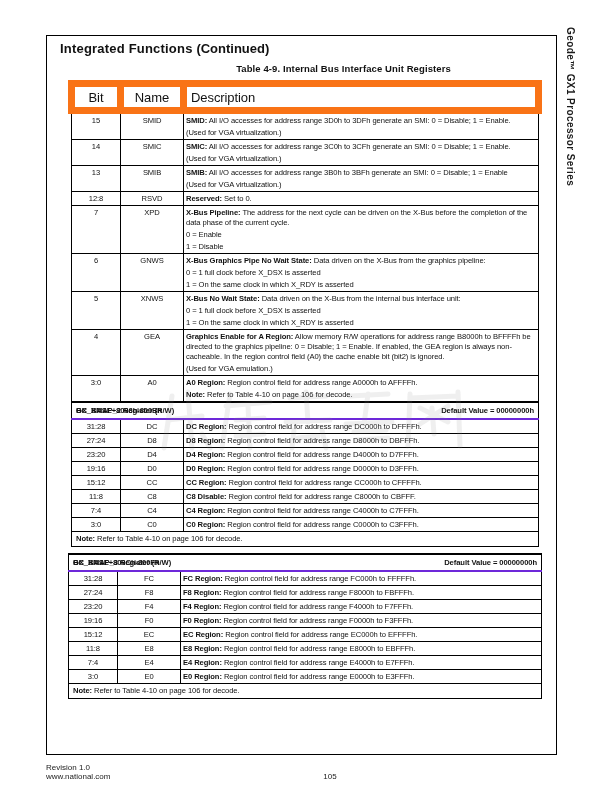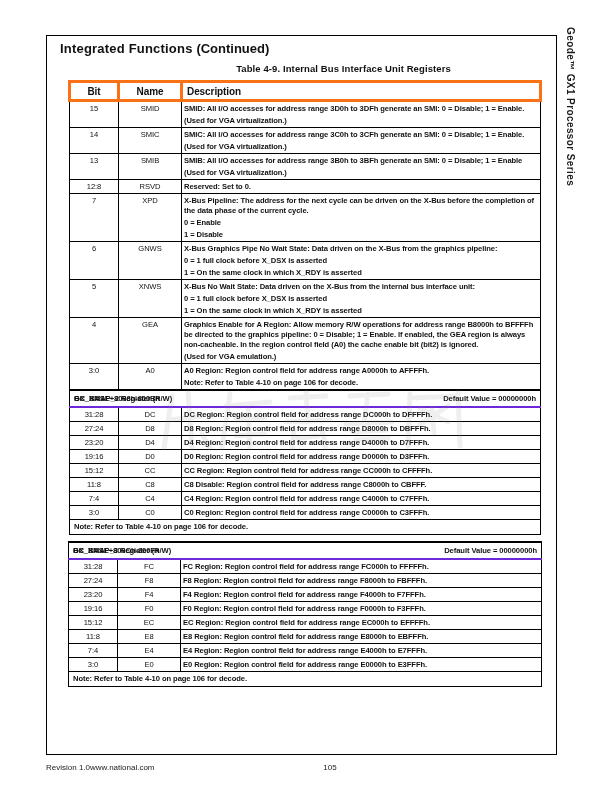--- a/index.html
+++ b/index.html
@@ -21,43 +21,43 @@
     text-align:center;font-weight:bold;font-size:9.5px;margin-bottom:6px;
     letter-spacing:.1px;
   }
   table.reg{
     border-collapse:collapse;width:474px;table-layout:fixed;
     font-size:7.6px;letter-spacing:-0.08px;border:1.5px solid #000;
   }
   table.reg.second{margin-top:6px;}
   col.c1{width:49px;} col.c2{width:63px;}
   table.reg th{
-    border:3px solid #f97316;padding:2.5px 2px;font-size:10px;font-weight:bold;
+    border:7px solid #f97316;padding:2.5px 2px;font-size:13px;font-weight:normal;
     text-align:center;vertical-align:top;
   }
   table.reg th.h-desc{text-align:left;padding-left:4px;}
   table.reg td{border:1px solid #000;padding:1.5px 2px;vertical-align:top;}
   td.c-bit,td.c-name{text-align:center;}
   td.c-desc{padding-left:4px;padding-right:2px;}
-  .desc-line{line-height:10px;font-weight:bold;}
+  .desc-line{line-height:10px;}
   .desc-line + .desc-line{margin-top:2px;}
   tr.reg-head td{
     border-top:2px solid #000;border-bottom:2px solid #6d28d9;
     font-weight:bold;padding:2.5px 4px;
   }
   .rh-wrap{position:relative;display:flex;justify-content:space-between;line-height:10px;}
   .rh-center{position:absolute;left:0;right:0;text-align:left;}
   tr.note-row td{padding:2px 4px;line-height:10px;}
   .sidebar-title{
     position:absolute;left:576px;top:27px;transform-origin:0 0;transform:rotate(90deg);
     font-weight:bold;font-size:10px;letter-spacing:.4px;white-space:nowrap;color:#1a1a1a;
   }
   .footer{
     position:absolute;left:46px;top:763px;width:520px;font-size:8px;
-    display:flex;justify-content:flex-start;color:#222;
+    display:flex;justify-content:flex-end;color:#222;flex-direction:column;
   }
   .footer .f-center{position:absolute;left:0;right:0;text-align:center;padding-left:48px;}
   .watermark{
     position:absolute;left:158px;top:378px;opacity:.13;pointer-events:none;z-index:3;
   }
 </style>
 </head>
 <body>
 
 <div class="page-box"></div>

